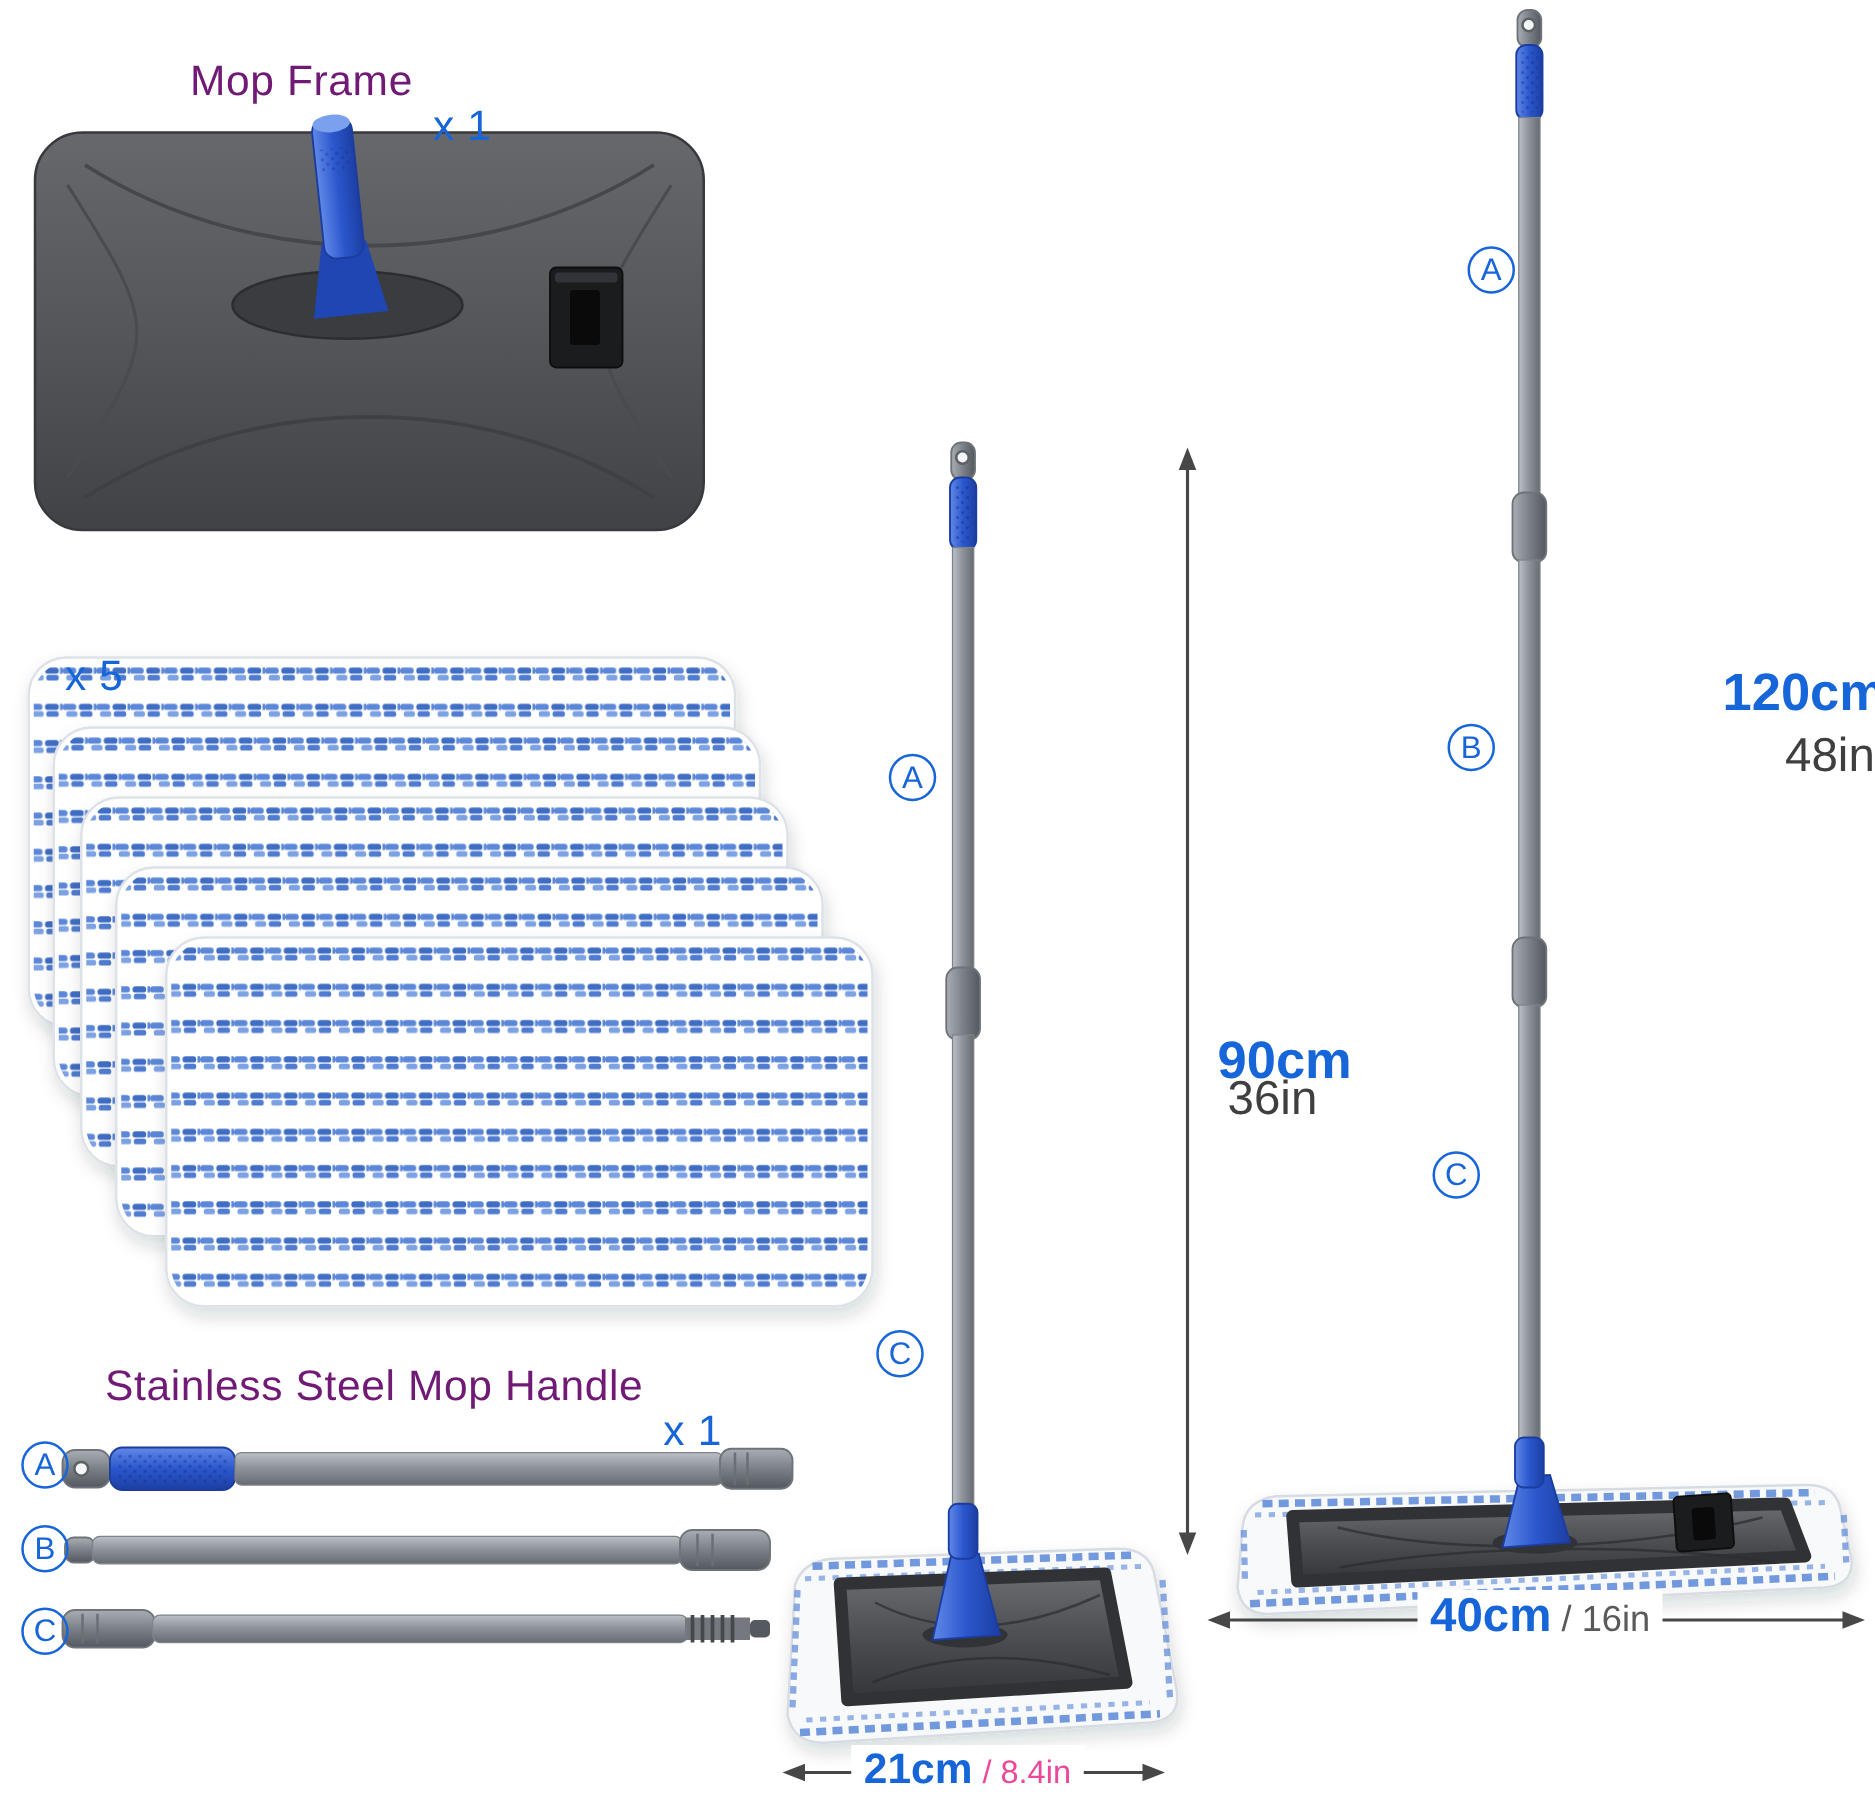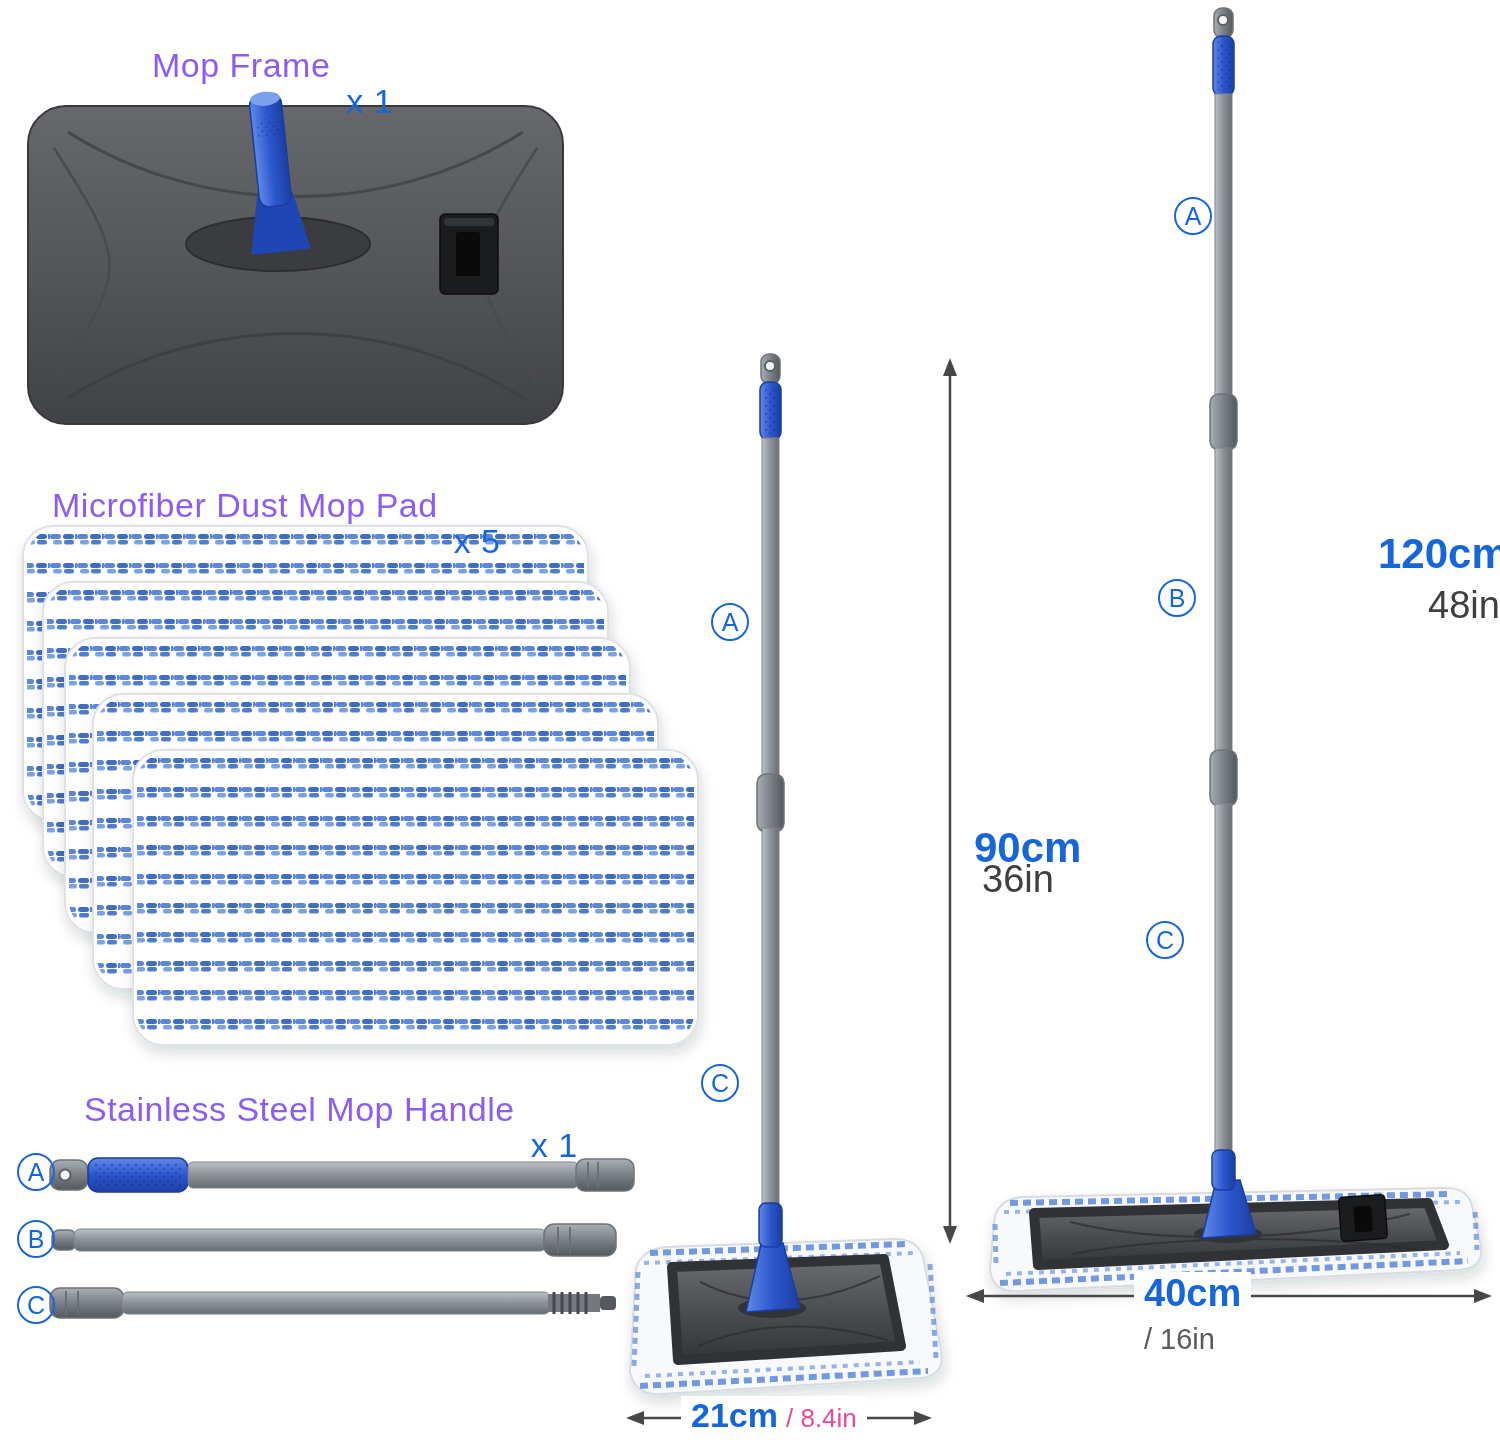--- a/index.html
+++ b/index.html
@@ -2,21 +2,21 @@
 <html style="--accent: #1766d9;"><head>
 <meta charset="utf-8">
 <style>
   html,body{margin:0;padding:0;background:#ffffff;}
   #canvas{
     position:relative;width:1500px;height:1453px;background:#ffffff;overflow:hidden;
     font-family:"Liberation Sans", sans-serif;color:#1f1f1f;
   }
   .art{position:absolute;left:0;top:0;}
   .title-row{position:absolute;display:flex;gap:16px;font-size:34px;letter-spacing:.5px;white-space:nowrap;}
-  .part-title{color:#8b5cf6;}
+  .part-title{color:#701a75;}
   .part-qty{color:var(--accent,#1766d9);margin-top:36px;}
   .badge{
     position:absolute;width:38px;height:38px;box-sizing:border-box;
     border:2.5px solid var(--accent,#1766d9);border-radius:50%;
     color:var(--accent,#1766d9);font-size:25px;display:flex;align-items:center;justify-content:center;
     background:transparent;
   }
   .dim-cm-v{position:absolute;font-size:42px;font-weight:bold;color:var(--accent,#1766d9);white-space:nowrap;}
   .dim-in-v{position:absolute;font-size:38px;color:#3f3f3f;white-space:nowrap;}
   .dim-h{position:absolute;display:flex;align-items:baseline;gap:8px;background:#ffffff;padding:0 10px;white-space:nowrap;}
@@ -229,21 +229,20 @@
       <polygon points="966,1296 984,1289 984,1303"></polygon>
       <polygon points="1492,1296 1474,1289 1474,1303"></polygon>
     </g>
   </svg>
 
   <div class="title-row" style="left:152px;top:46px;">
     <span class="part-title">Mop Frame</span>
     <span class="part-qty">x 1</span>
   </div>
   <div class="title-row" style="left:52px;top:486px;">
-    <span class="part-title">Microfiber Dust Mop Pad</span>
     <span class="part-qty">x 5</span>
   </div>
   <div class="title-row" style="left:84px;top:1090px;">
     <span class="part-title">Stainless Steel Mop Handle</span>
     <span class="part-qty">x 1</span>
   </div>
 
   <div class="badge" style="left:17px;top:1153px;">A</div>
   <div class="badge" style="left:17px;top:1220px;">B</div>
   <div class="badge" style="left:17px;top:1286px;">C</div>
@@ -258,18 +257,18 @@
   <div class="dim-cm-v" style="left:974px;top:804px;margin-top:20px;">90cm</div>
   <div class="dim-in-v" style="left:982px;top:858px;">36in</div>
 
   <div class="dim-cm-v" style="left:1378px;top:530px;">120cm</div>
   <div class="dim-in-v" style="left:1392px;top:584px;margin-left:36px;">48in</div>
 
   <div class="dim-h" style="left:681px;top:1396px;justify-content:flex-end;">
     <span class="cm-sm">21cm</span>
     <span class="in-sm">/ 8.4in</span>
   </div>
-  <div class="dim-h" style="left:1134px;top:1272px;flex-direction:column;">
+  <div class="dim-h" style="left:1134px;top:1272px;">
     <span class="cm-lg">40cm</span>
     <span class="in-lg">/ 16in</span>
   </div>
 
 </div>
 
 </body></html>

